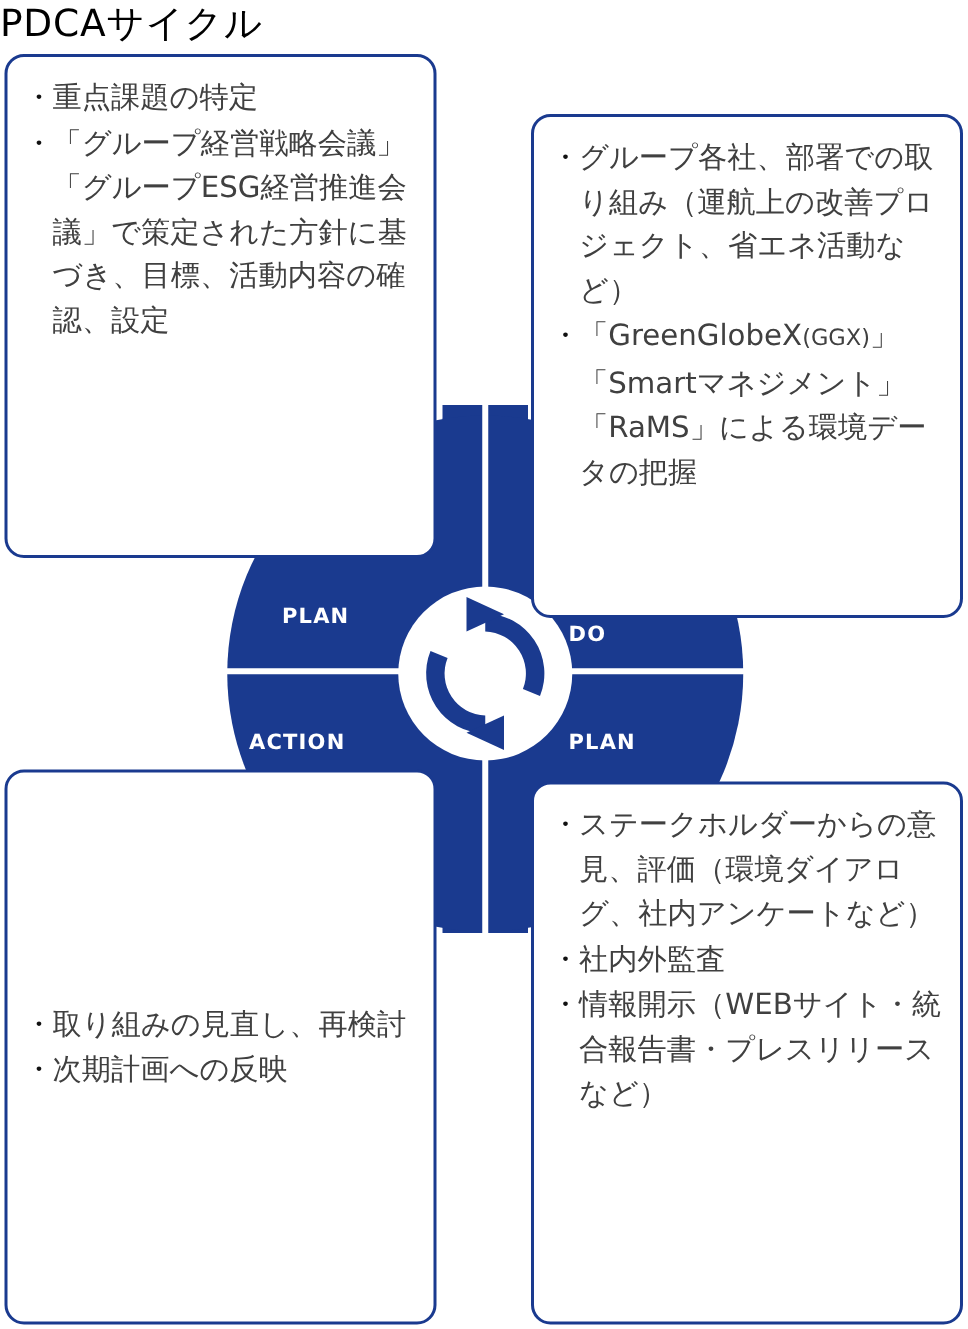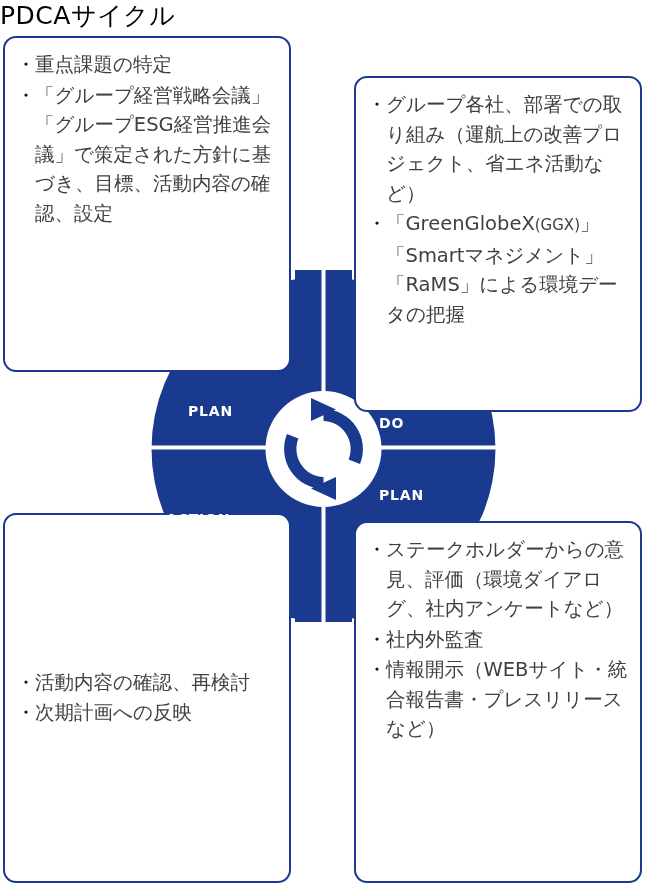--- a/index.html
+++ b/index.html
@@ -50,21 +50,21 @@
     z-index: 3;
     font-size: 14px;
     font-weight: bold;
     color: #ffffff;
     letter-spacing: 0.8px;
     white-space: nowrap;
     margin-top: 11px;
   }
   .qlabel.plan   { left: 188px; top: 392px; }
   .qlabel.do     { left: 379px; top: 404px; }
-  .qlabel.action { left: 166px; top: 500px; }
+  .qlabel.action { left: 166px; top: 476px; }
   .qlabel.check  { left: 379px; top: 476px; }
 
   
   .box {
     position: absolute;
     z-index: 2;
     background: #ffffff;
     border: 2.5px solid #1a3a8f;
     border-radius: 13px;
     box-sizing: border-box;
@@ -177,21 +177,21 @@
       <ul class="bullets">
         <li>グループ各社、部署での取り組み（運航上の改善プロジェクト、省エネ活動など）</li>
         <li><span>「GreenGlobeX</span><span class="sm">(GGX)</span><span>」「Smartマネジメント」「RaMS」による環境データの把握</span></li>
       </ul>
     </div>
   </div>
 
   <div class="box action">
     <div class="box-inner">
       <ul class="bullets">
-        <li>活動内容の確認、再検討</li>
+        <li>取り組みの見直し、再検討</li>
         <li>次期計画への反映</li>
       </ul>
     </div>
   </div>
 
   <div class="box check">
     <div class="box-inner">
       <ul class="bullets">
         <li>ステークホルダーからの意見、評価（環境ダイアログ、社内アンケートなど）</li>
         <li>社内外監査</li>

